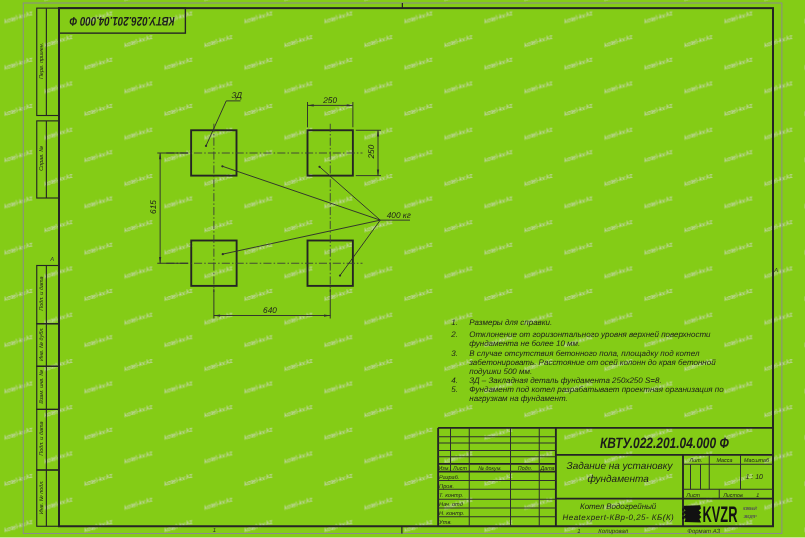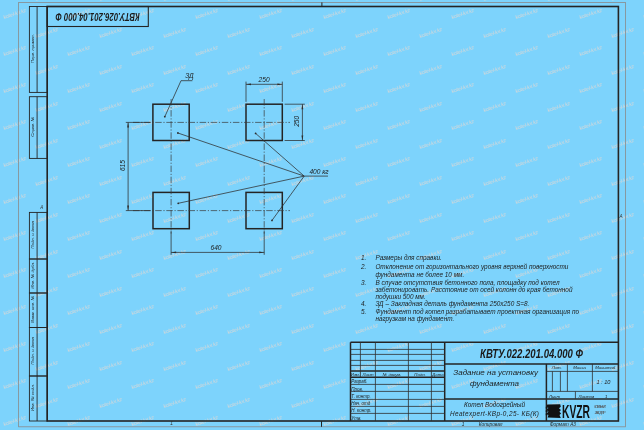--- a/index.html
+++ b/index.html
@@ -1,16 +1,16 @@
 <!DOCTYPE html>
 <html><head>
 <meta charset="utf-8">
 <style>
   html,body{margin:0;padding:0;background:#ffffff;}
-  #page{position:relative;width:644px;height:430px;background:#7dd3fc;overflow:hidden;
+  #page{position:relative;width:644px;height:430px;background:#84cc16;overflow:hidden;
         font-family:"Liberation Sans", sans-serif;text-decoration:underline;}
   svg{position:absolute;left:0;top:0;}
   text{font-family:"Liberation Sans", sans-serif;}
 </style>
 </head>
 <body>
 <div id="page">
 <svg width="644" height="430" viewBox="0 0 644 430">
   <defs>
     <pattern id="wm" width="64" height="37" patternUnits="userSpaceOnUse" patternTransform="translate(2,3)">

